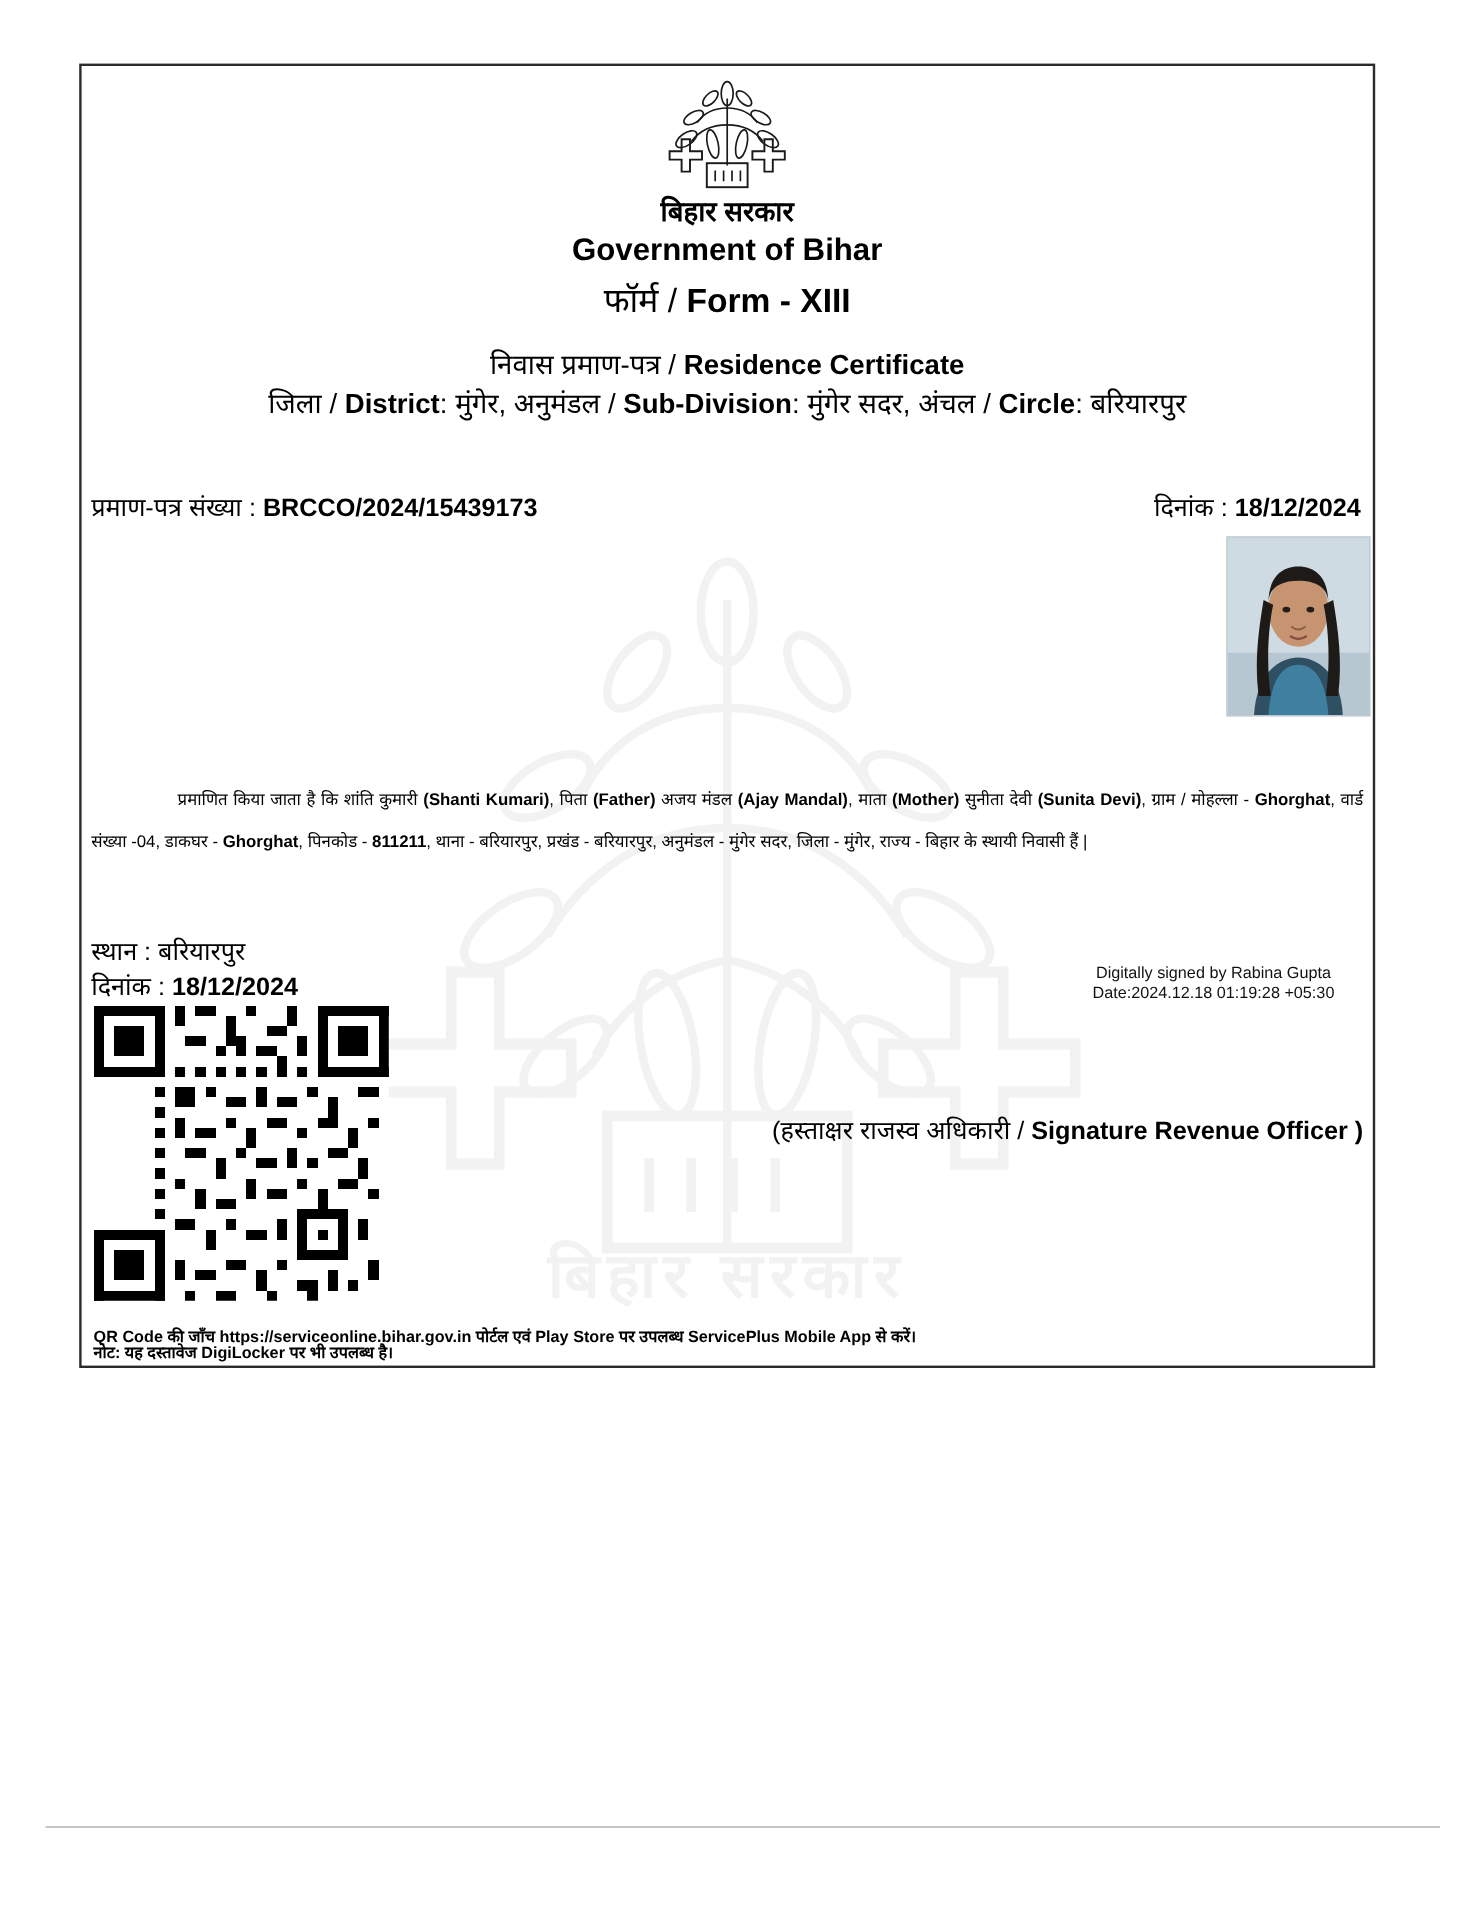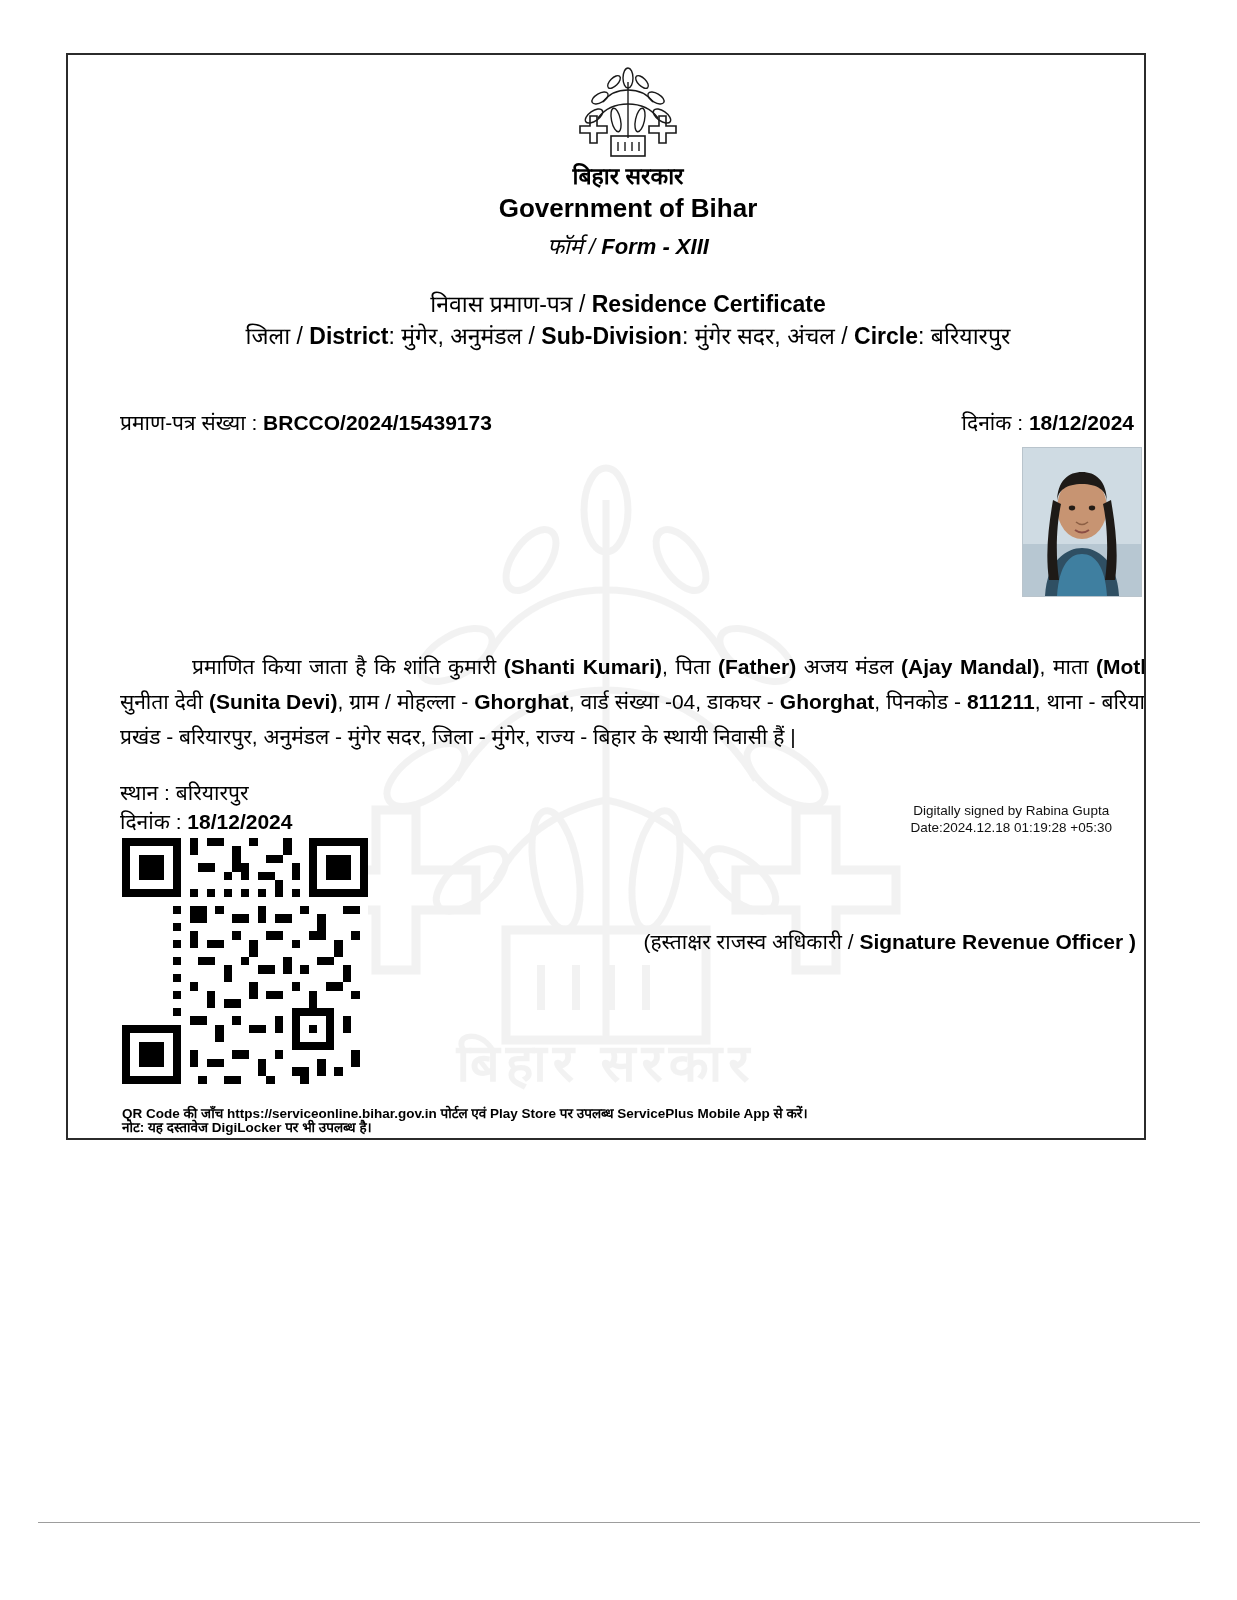--- a/index.html
+++ b/index.html
@@ -28,21 +28,20 @@
   .cert-frame {
     position: absolute;
     left: 66px;
     top: 53px;
     width: 1080px;
     height: 1087px;
     border: 2px solid #2b2b2b;
     box-sizing: border-box;
     background: transparent;
     overflow: hidden;
-    padding-left: 44px;
   }
 
   
   .watermark {
     position: absolute;
     left: 50%;
     top: 385px;
     transform: translateX(-50%);
     width: 700px;
     height: 650px;
@@ -79,21 +78,21 @@
   .emblem svg { width: 100%; height: 100%; display: block; }
 
   .hdr {
     position: absolute;
     left: 0;
     width: 100%;
     text-align: center;
   }
   .hdr-gov-hi { top: 104px; font-size: 23px; font-weight: 700; }
   .hdr-gov-en { top: 138px; font-size: 26px; font-weight: 700; }
-  .hdr-form   { top: 175px; font-size: 22px; font-style: italic; }
+  .hdr-form   { top: 175px; font-size: 28px; }
   .hdr-form b { font-weight: 700; }
   .hdr-title  { top: 232px; font-size: 23px; }
   .hdr-title b { font-weight: 700; }
   .hdr-place  { top: 264px; font-size: 23px; }
   .hdr-place b { font-weight: 700; margin-top: 44px; }
   .cert-no {
     position: absolute;
     left: 8px;
     top: 353px;
     font-size: 21px;
@@ -119,21 +118,21 @@
     overflow: hidden;
   }
   .photo svg { width: 100%; height: 100%; display: block; }
 
   
   .body-para {
     position: absolute;
     left: 8px;
     top: 594px;
     width: 1060px;
-    font-size: 21px;
+    font-size: 14px;
     line-height: 35px;
     text-align: justify;
     text-indent: 72px;
   }
   .body-para b { font-weight: 700; }
 
   .place-line {
     position: absolute;
     left: 8px;
     top: 723px;

